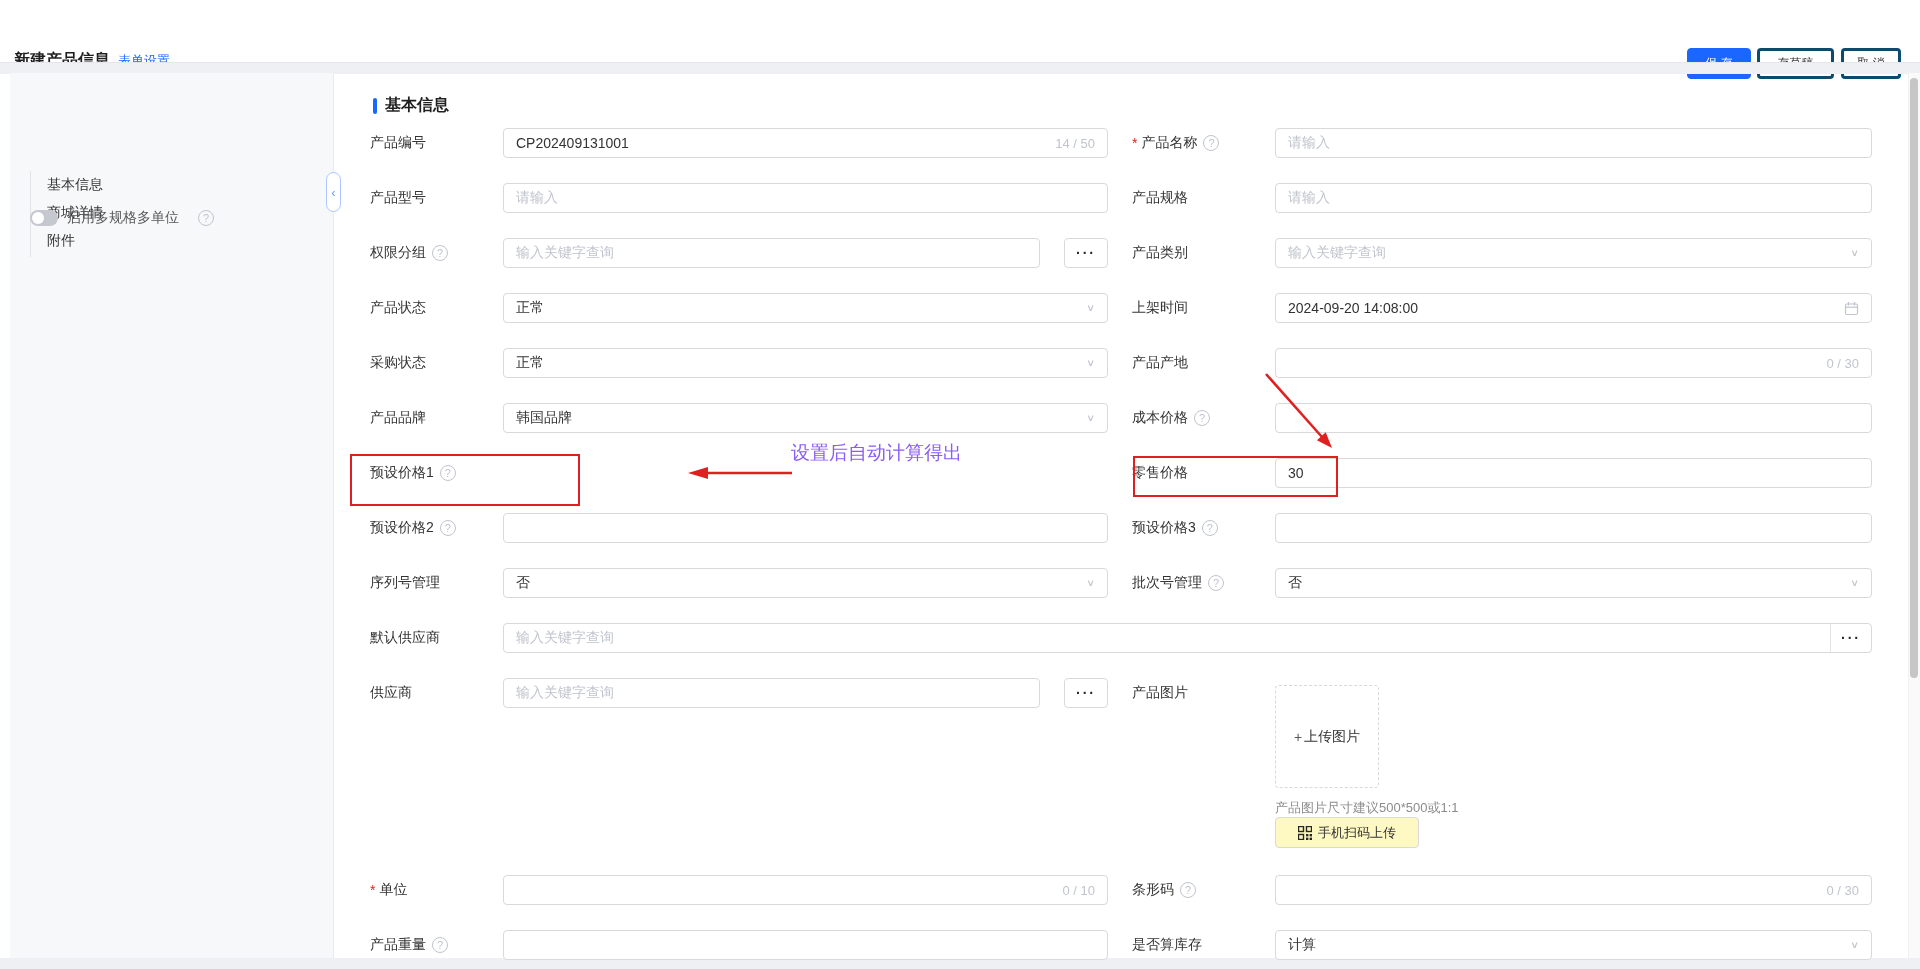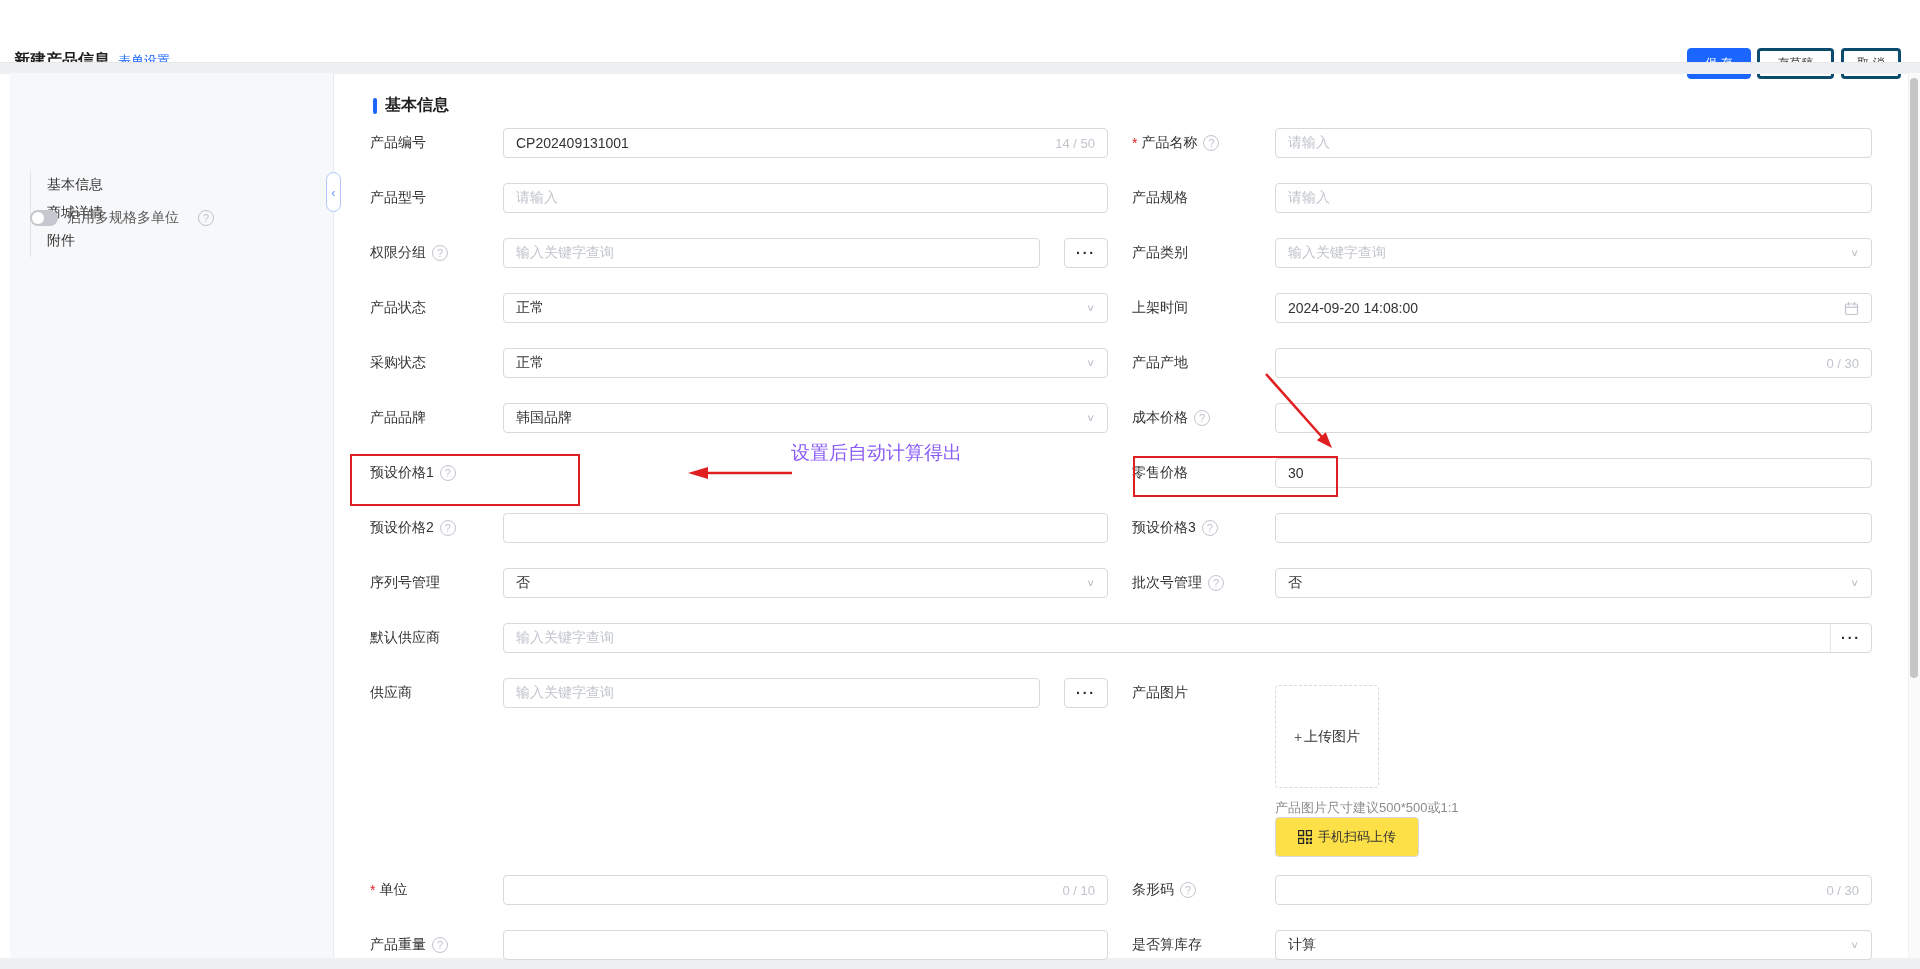--- a/index.html
+++ b/index.html
@@ -52,22 +52,22 @@
         border-radius:4px;background:#fff;display:flex;align-items:center;justify-content:center;
         font-weight:bold;letter-spacing:2px;color:#262626;cursor:pointer;font-size:14px;}
   .grp-more{margin-left:auto;align-self:stretch;width:40px;border-left:1px solid #e4e4e4;display:flex;
         align-items:center;justify-content:center;font-weight:bold;letter-spacing:2px;color:#262626;cursor:pointer;}
   .cal-ic{margin-left:auto;flex:none;}
   
   .upbox{position:absolute;left:1275px;top:685px;width:104px;height:103px;box-sizing:border-box;
         border:1px dashed #d9d9d9;border-radius:4px;background:#fff;display:flex;align-items:center;
         justify-content:center;font-size:14px;color:#333;cursor:pointer;}
   .up-hint{position:absolute;left:1275px;top:799px;font-size:13px;color:#8c8c8c;}
-  .qr-btn{position:absolute;left:1275px;top:817px;width:144px;height:40px;box-sizing:border-box;border:1px solid #d9d9d9;
-        border-radius:4px;background:#fde047;display:flex;align-items:center;justify-content:center;gap:6px;
+  .qr-btn{position:absolute;left:1275px;top:817px;width:144px;height:31px;box-sizing:border-box;border:1px solid #d9d9d9;
+        border-radius:4px;background:#fef9c3;display:flex;align-items:center;justify-content:center;gap:6px;
         font-size:13px;color:#333;cursor:pointer;}
   
   .redbox{position:absolute;border:2px solid #e02020;pointer-events:none;z-index:5;}
   .redbox1{left:350px;top:454px;width:226px;height:48px;}
   .redbox2{left:1133px;top:456px;width:201px;height:37px;}
   .anno{position:absolute;left:791px;top:440px;font-family:"Liberation Serif","DejaVu Serif",serif;
         font-size:19px;color:#8b5cf6;z-index:5;}
   .arrow-svg{position:absolute;z-index:5;pointer-events:none;}
   
   .sb-track{position:absolute;left:1908px;top:73px;width:12px;height:885px;background:#fafafa;border-left:1px solid #f0f0f0;}

